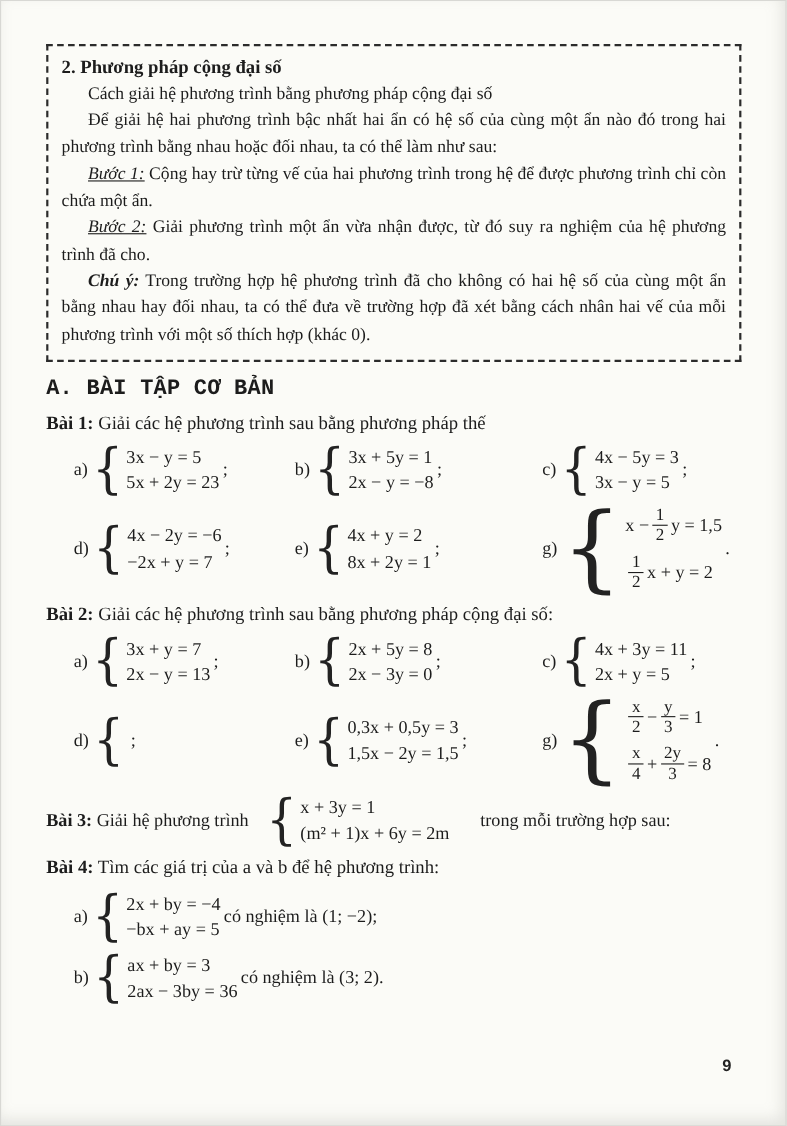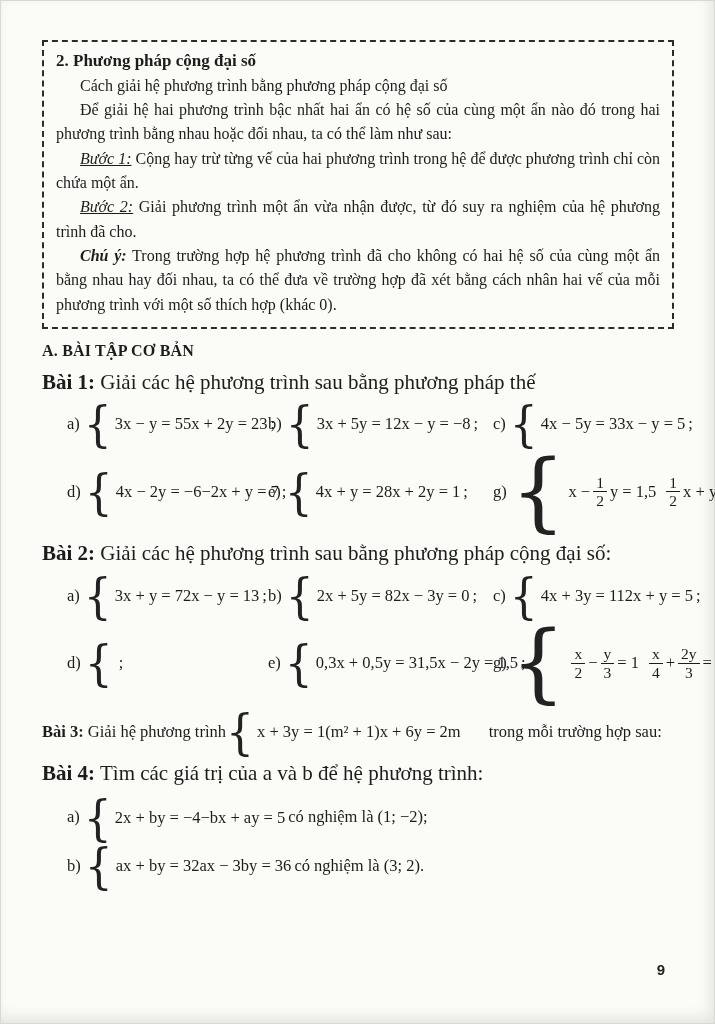--- a/index.html
+++ b/index.html
@@ -26,26 +26,26 @@
     font-size:16px;
     line-height:1.52;
   }
   .theory-box p{margin:0;text-align:justify;}
   .tb-title{font-weight:bold;font-size:17px;margin-bottom:2px;}
   .tb-indent{text-indent:24px;}
   .step-label{font-style:italic;text-decoration:underline;}
   .note-label{font-weight:bold;font-style:italic;}
   
   .section-heading{
-    font-family:Liberation Serif, serif;
-    font-weight:bold;font-size:16px;
+    font-family:Liberation Mono, monospace;
+    font-weight:bold;font-size:20px;
     margin:13px 0 8px 0;letter-spacing:.2px;
   }
   
-  .bai-line{margin:8px 0 4px 0;font-size:21px;line-height:1.4;}
+  .bai-line{margin:8px 0 4px 0;font-size:17px;line-height:1.4;}
   .bai-label{font-weight:bold;}
   
   .eq-grid{
     display:grid;
     grid-template-columns:201px 225px 1fr;
     padding-left:25px;
     align-items:center;
     margin:7px 0 9px 0;
   }
   .eq-grid.cases{grid-template-columns:228px 196px 1fr;margin:4px 0 8px 0;}
@@ -55,34 +55,34 @@
   .sys .key{margin-right:4px;}
   .brace{
     font-family:"DejaVu Serif", serif;
     font-weight:400;color:#222;
     display:inline-block;line-height:.9;
     transform:scaleY(1.12);
     margin-right:3px;
   }
   .brace.b2{font-size:44px;}
   .brace.b3{font-size:86px;transform:scaleY(1.0);}
-  .eqs{display:inline-flex;flex-direction:row;line-height:1.42;}
+  .eqs{display:inline-flex;flex-direction:column;line-height:1.42;}
   .eqs .eq{white-space:nowrap;}
   .eqs.tall{gap:7px;}
   .eqline{display:flex;align-items:center;white-space:nowrap;}
   .sep{margin-left:3px;}
   .frac{
     display:inline-flex;flex-direction:column;align-items:center;
     font-size:15.5px;line-height:1.12;margin:0 3px;vertical-align:middle;
   }
   .frac .fn{border-bottom:1.4px solid #1c1c1c;padding:0 3px 0px 3px;}
   .frac .fd{padding-top:0px;}
   
   .bai3-line{display:flex;align-items:center;margin:10px 0 2px 0;font-size:16.5px;}
-  .bai3-line .pre{margin-right:0;white-space:nowrap;}
+  .bai3-line .pre{margin-right:16px;white-space:nowrap;}
   .bai3-line .post{margin-left:28px;white-space:nowrap;}
   
   .b4item{display:flex;align-items:center;padding-left:25px;margin:9px 0;font-size:16.5px;}
   .b4item .note{margin-left:3px;white-space:nowrap;}
   
   .page-number{
     position:absolute;right:50px;bottom:46px;
     font-family:"Liberation Sans", sans-serif;
     font-weight:bold;font-size:15px;color:#222;
   }

